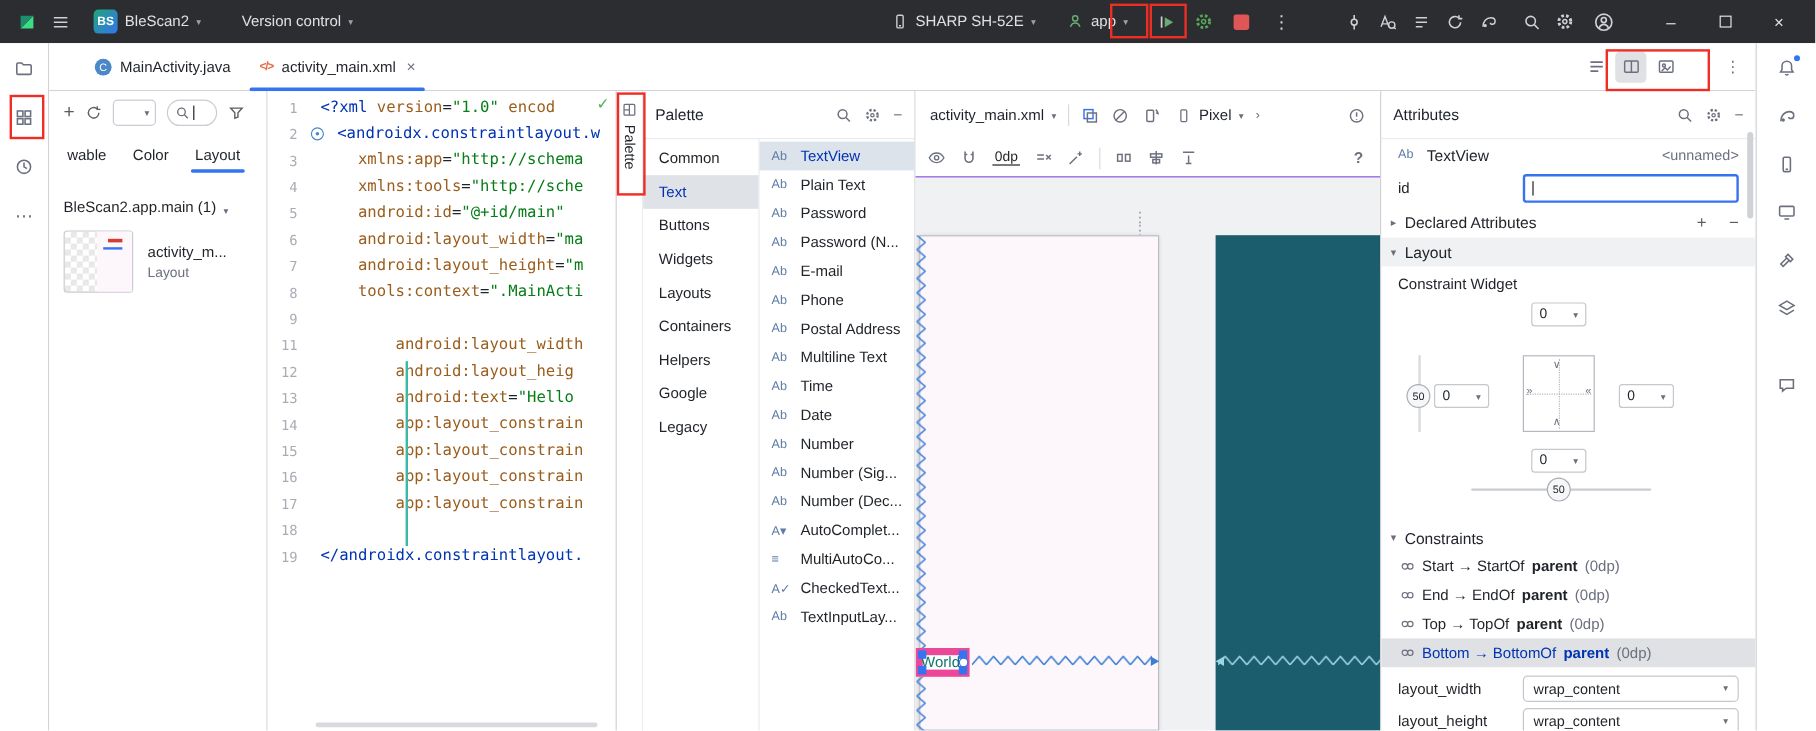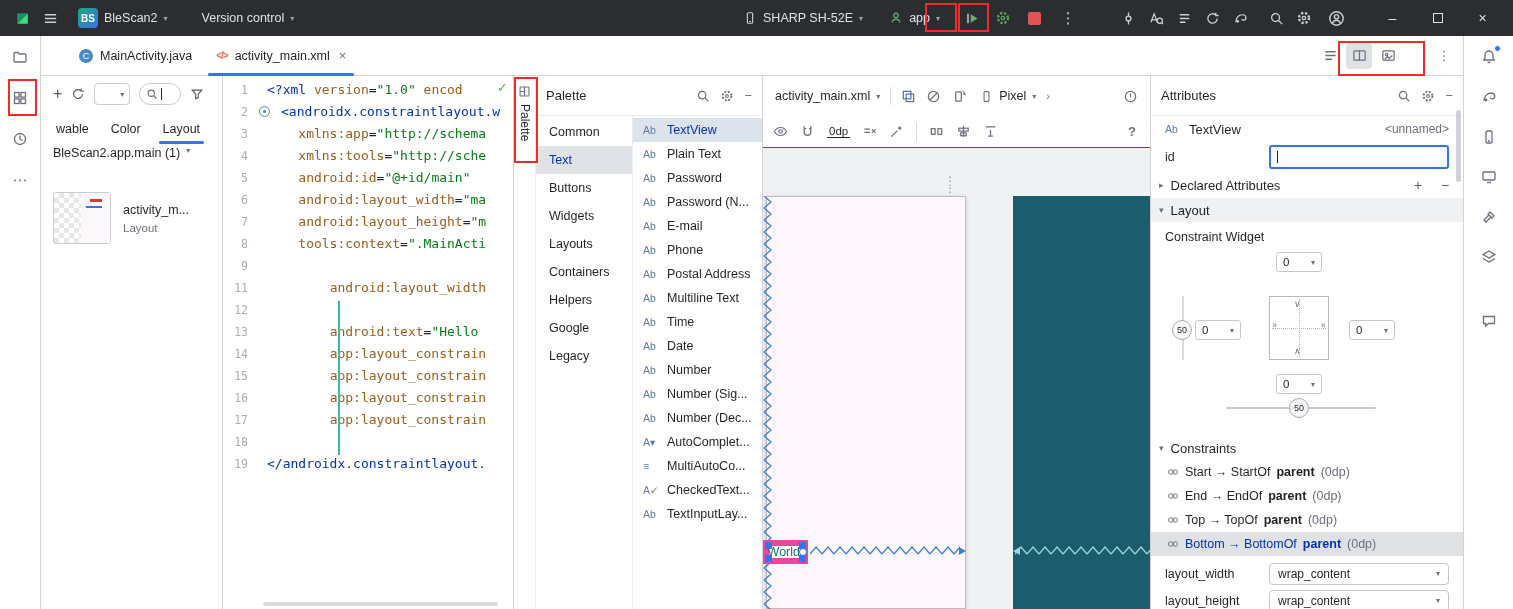--- a/index.html
+++ b/index.html
@@ -43,21 +43,21 @@
   
   .res-panel{position:absolute;top:76px;left:41px;width:182px;bottom:0;border-right:1px solid #d1d3d8;background:#fff}
   .res-toolbar{height:36px;display:flex;align-items:center;gap:9px;padding:0 12px;color:#5a5d63}
   .mini-combo{width:36px;height:22px;border:1px solid #c9ccd2;border-radius:4px;display:flex;align-items:center;justify-content:flex-end;padding:0 5px;color:#6c707e}
   .mini-search{width:42px;height:22px;border:1px solid #c9ccd2;border-radius:11px;display:flex;align-items:center;gap:3px;padding:0 6px}
   .caret-line{width:1px;height:12px;background:#1f2328}
   .res-tabs{height:34px;display:flex;align-items:center;padding:0 4px}
   .rtab{padding:8px 11px;font-size:12.5px;position:relative;white-space:nowrap}
   .rtab.active::after{content:"";position:absolute;left:7px;right:7px;bottom:0;height:3px;background:#3574f0;border-radius:2px}
   .res-kebab{margin-left:auto;align-self:center;color:#6c707e;padding:0 8px}
-  .res-module{height:34px;display:flex;align-items:flex-start;gap:6px;padding:0 12px;font-size:12.5px}
+  .res-module{height:34px;display:flex;align-items:flex-end;gap:6px;padding:0 12px;font-size:12.5px}
   .res-item{display:flex;align-items:center;gap:12px;padding:12px 12px}
   .thumb{width:58px;height:52px;border:1px solid #c9ccd2;border-radius:3px;position:relative;flex:none;
     background-image:linear-gradient(45deg,#e7e7e7 25%,transparent 25%,transparent 75%,#e7e7e7 75%),linear-gradient(45deg,#e7e7e7 25%,transparent 25%,transparent 75%,#e7e7e7 75%);
     background-size:10px 10px;background-position:0 0,5px 5px;background-color:#fff}
   .thumb .half{position:absolute;right:0;top:0;width:52%;height:100%;background:#fdf7fc}
   .thumb .tm1{position:absolute;right:8px;top:6px;width:12px;height:3px;background:#d23f31}
   .thumb .tm2{position:absolute;right:8px;top:13px;width:16px;height:2px;background:#3574f0}
   .res-item-name{font-size:12.5px}
   .res-item-type{font-size:11.5px;color:#6c707e;margin-top:5px}
 
@@ -422,20 +422,21 @@
       <div class="code-line">
           <span class="ln">9</span>
           <span class="lt"><span></span></span>
         </div>
       <div class="code-line">
           <span class="ln">11</span>
           <span class="lt"><span class="pln">        </span><span class="attr">android:layout_width</span></span>
         </div>
       <div class="code-line">
           <span class="ln">12</span>
+          <span class="lt"><span class="pln">        </span><span class="attr">android:layout_heig</span></span>
         </div>
       <div class="code-line">
           <span class="ln">13</span>
           <span class="lt"><span class="pln">        </span><span class="attr">android:text</span><span class="pln">=</span><span class="val">"Hello </span></span>
         </div>
       <div class="code-line">
           <span class="ln">14</span>
           <span class="lt"><span class="pln">        </span><span class="attr">app:layout_constrain</span></span>
         </div>
       <div class="code-line">

